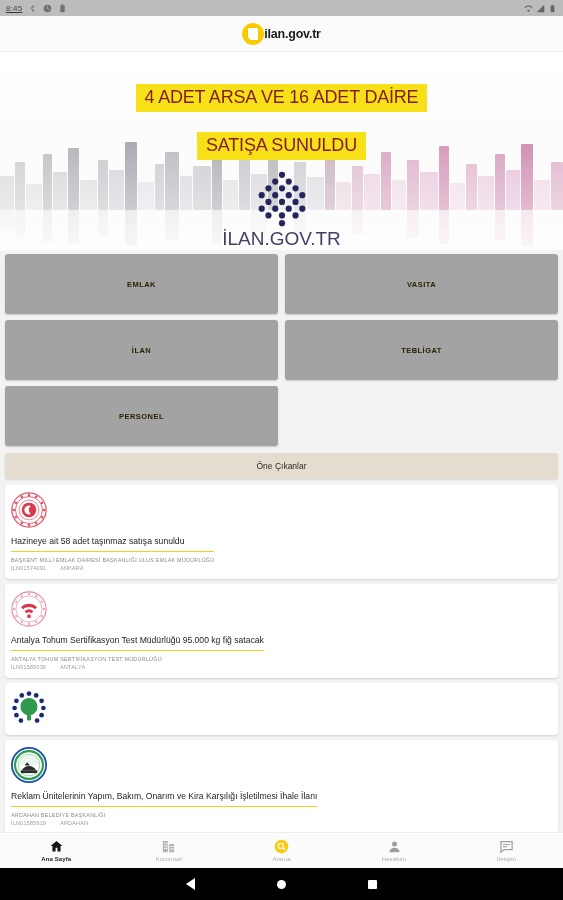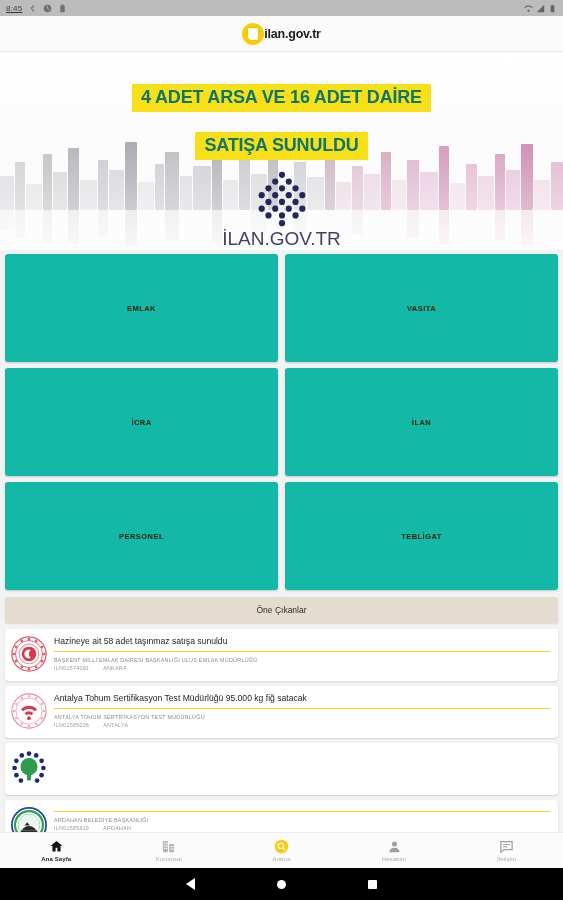--- a/index.html
+++ b/index.html
@@ -47,61 +47,61 @@
   .city{position:absolute;left:0;right:0;top:86px;height:72px;}
   .bldg{position:absolute;bottom:0;border-radius:1px;}
   .refl{position:absolute;left:0;right:0;top:158px;height:40px;overflow:hidden;opacity:.30;}
   .refl .bldg{top:0;bottom:auto;transform:scaleY(-1);}
   .hero-fade{
     position:absolute;inset:0;
     background:linear-gradient(to bottom,rgba(255,255,255,.25) 0%,rgba(255,255,255,0) 30%,rgba(255,255,255,.45) 78%,rgba(255,255,255,.8) 100%);
   }
   .hero-txtwrap{position:absolute;top:32px;left:0;right:0;text-align:center;z-index:4;}
   .hero-line{
-    display:inline-block;background:#F7E017;color:#0f766e;
-    font-weight:bold;font-size:18px;letter-spacing:-.2px;
+    display:inline-block;background:#F7E017;color:#7f1d1d;
+    font-weight:normal;font-size:18px;letter-spacing:-.2px;
     padding:4px 9px 5px;line-height:1.05;
   }
   .hero-line2{margin-top:20px;font-size:18px;}
   .hero-logo{
     position:absolute;left:50%;top:118px;transform:translateX(-50%);
     z-index:3;width:58px;height:58px;
   }
   .hero-sub{
     position:absolute;left:50%;top:176px;transform:translateX(-50%);
     z-index:3;font-size:19px;font-weight:normal;color:#20204c;opacity:.85;white-space:nowrap;
   }
 
   
   .cats{
     padding:4px 5px 0;display:grid;grid-template-columns:1fr 1fr;
     gap:6px 7px;
   }
   .cat{
-    height:108px;background:#14b8a6;border-radius:3px;
+    height:60px;background:#a3a3a3;border-radius:3px;
     display:flex;align-items:center;justify-content:center;
     box-shadow:0 1px 2px rgba(0,0,0,.18);
     font-size:7.5px;color:#2a2205;letter-spacing:.45px;font-weight:600;
     cursor:pointer;
   }
 
   
   .feat-head{
     margin:7px 5px 6px;height:26px;background:#E3DCCF;border-radius:3px;
     display:flex;align-items:center;justify-content:center;
     font-size:8.5px;color:#2f2b25;box-shadow:0 1px 2px rgba(0,0,0,.12);
   }
 
   
   .list{padding:0 5px;}
   .card{
     background:#fff;border-radius:4px;margin-bottom:5px;
     box-shadow:0 1px 2px rgba(0,0,0,.14);
     display:flex;align-items:flex-start;padding:6px 8px 7px 6px;gap:7px;
-    min-height:52px;cursor:pointer;
+    min-height:52px;cursor:pointer;flex-direction:column;
   }
   .card-logo{width:36px;height:36px;flex:0 0 36px;margin-top:1px;}
   .card-body{flex:1;min-width:0;padding-top:1px;}
   .card-title{
     font-size:8.6px;color:#1d1d1d;line-height:1.25;
     white-space:nowrap;overflow:hidden;text-overflow:clip;
   }
   .card-rule{height:1px;background:#F3CE28;margin:4px 0 4px;}
   .card-org{font-size:5.4px;color:#8b8b8b;letter-spacing:.25px;line-height:1.5;text-transform:uppercase;}
   .card-meta{font-size:5.4px;color:#9b9b9b;letter-spacing:.25px;line-height:1.5;display:flex;gap:14px;}
@@ -265,24 +265,23 @@
 
   <div class="hero-txtwrap">
     <div class="hero-line">4 ADET ARSA VE 16 ADET DAİRE</div><br>
     <div class="hero-line hero-line2">SATIŞA SUNULDU</div>
   </div>
 </div>
 
 <div class="cats">
   <div class="cat">EMLAK</div>
   <div class="cat">VASITA</div>
-  <div class="cat">İCRA</div>
   <div class="cat">İLAN</div>
+  <div class="cat">TEBLİGAT</div>
   <div class="cat">PERSONEL</div>
-  <div class="cat">TEBLİGAT</div>
 </div>
 
 <div class="feat-head">Öne Çıkanlar</div>
 
 <div class="list">
 
   <div class="card">
     <svg class="card-logo" viewBox="0 0 40 40">
       <circle cx="20" cy="20" r="19" fill="#fff" stroke="#e05a6a" stroke-width="1.4"></circle>
       <circle cx="20" cy="20" r="15" fill="none" stroke="#e05a6a" stroke-width="1"></circle>
@@ -372,20 +371,21 @@
     <svg class="card-logo" viewBox="0 0 40 40">
       <circle cx="20" cy="20" r="19" fill="#fff" stroke="#1b4ea8" stroke-width="2"></circle>
       <circle cx="20" cy="20" r="15.5" fill="#fff" stroke="#2f9e4f" stroke-width="2.4"></circle>
       <circle cx="20" cy="20" r="12" fill="#fff" stroke="#8fd0a8" stroke-width="1"></circle>
       <path d="M8.5 20a11.5 11.5 0 0123 0z" fill="#eaf4ee"></path>
       <path d="M12 26c1.6-3.2 4.4-5 8-5s6.4 1.8 8 5z" fill="#2b2b2b"></path>
       <path d="M15 20.5l3-3.5 3 3.5z" fill="#2b2b2b"></path>
       <rect x="11" y="26" width="18" height="3" fill="#2b2b2b"></rect>
     </svg>
     <div class="card-body">
+      <div class="card-title">Reklam Ünitelerinin Yapım, Bakım, Onarım ve Kira Karşılığı İşletilmesi İhale İlanı</div>
       <div class="card-rule"></div>
       <div class="card-org">ARDAHAN BELEDİYE BAŞKANLIĞI</div>
       <div class="card-meta">
         <span>İLN01585619</span>
         <span>ARDAHAN</span>
       </div>
     </div>
   </div>
 
 

